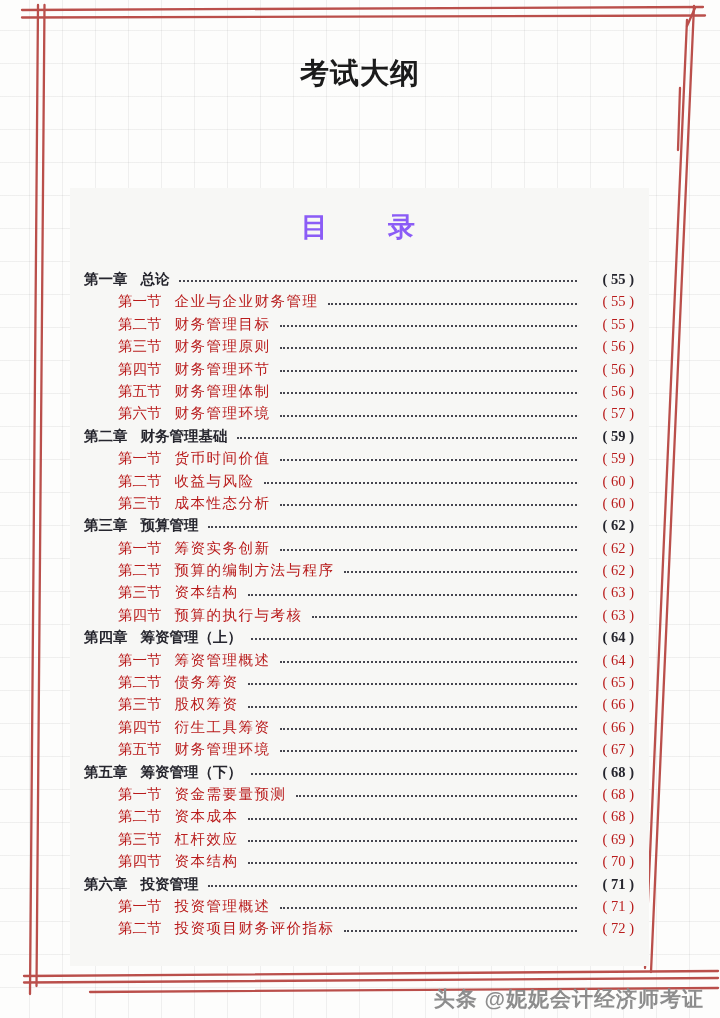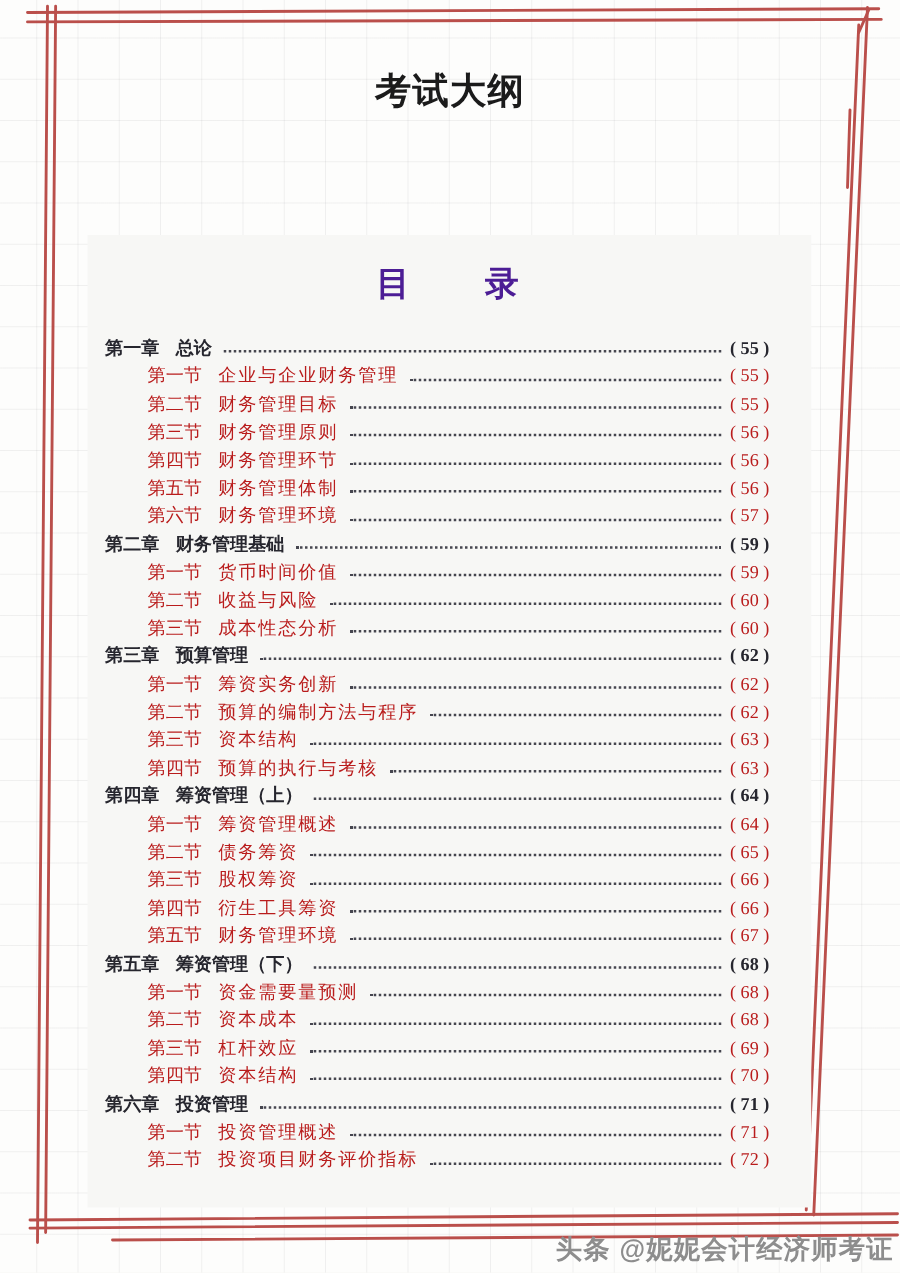--- a/index.html
+++ b/index.html
@@ -27,46 +27,46 @@
   }
 
   
   .toc-panel{
     position:absolute;left:70px;top:188px;width:579px;height:778px;
     background:#f7f7f5;
     box-sizing:border-box;
     padding:24px 15px 0 14px;
   }
   .toc-heading{
-    text-align:center;color:#4c1d95;
+    text-align:center;color:#8b5cf6;
     font-weight:700;font-size:27px;line-height:30px;
     margin:0 0 26px 0;letter-spacing:2px;
   }
   .toc-rows{width:100%;}
   .toc-row{
     display:flex;align-items:baseline;
     font-size:14.5px;line-height:22.4px;height:22.4px;
     color:#33333c;white-space:nowrap;
   }
   .toc-row.chapter{font-weight:700;color:#26262e;}
   .toc-row.section{padding-left:34px;font-weight:400;color:#b91c1c;}
   .toc-row .no{margin-right:13px;}
   .toc-row.section .title{letter-spacing:1.5px;}
   .toc-row .leader{
     flex:1;height:0;
     border-bottom:2px dotted #46464f;
     margin:0 7px 0 9px;
     align-self:center;
     transform:translateY(2px);
   }
-  .toc-row .page{min-width:50px;text-align:left;}
+  .toc-row .page{min-width:50px;text-align:right;}
 
   
   .watermark{
-    position:absolute;right:5px;bottom:5px;
+    position:absolute;right:16px;bottom:5px;
     font-family:"Liberation Sans","DejaVu Sans",sans-serif;
     font-weight:700;font-size:21px;color:#8d8d8d;
     letter-spacing:1px;
   }
 </style>
 </head>
 <body>
 
 <svg class="frame-svg" viewBox="0 0 720 1018" xmlns="http://www.w3.org/2000/svg" stroke="#b5413d" stroke-width="2.3" stroke-linecap="round" fill="none" opacity="0.92">
 

